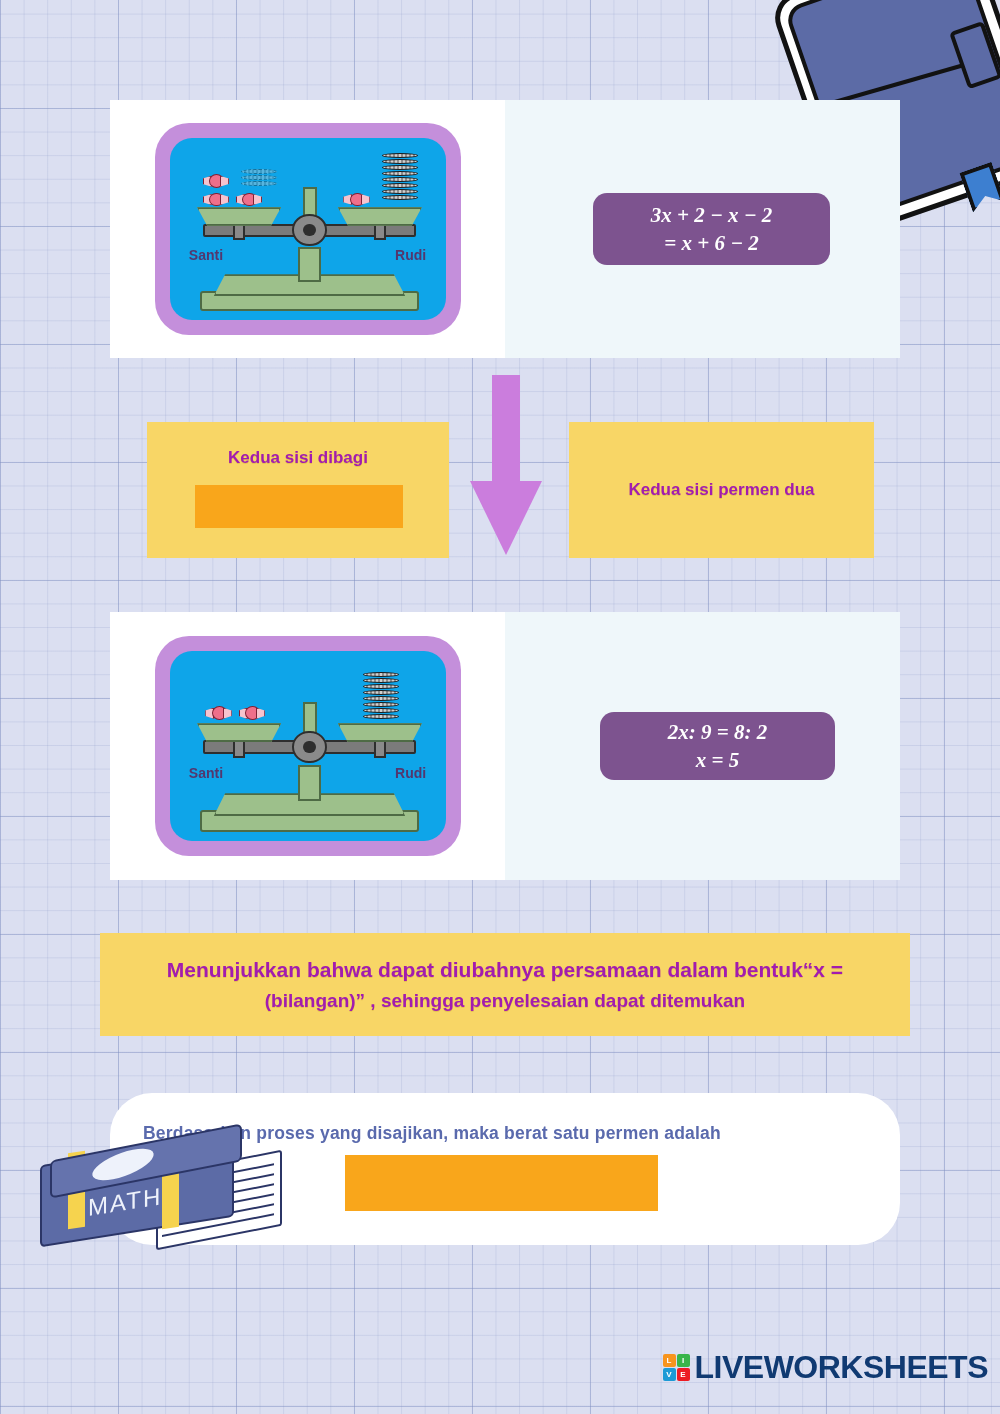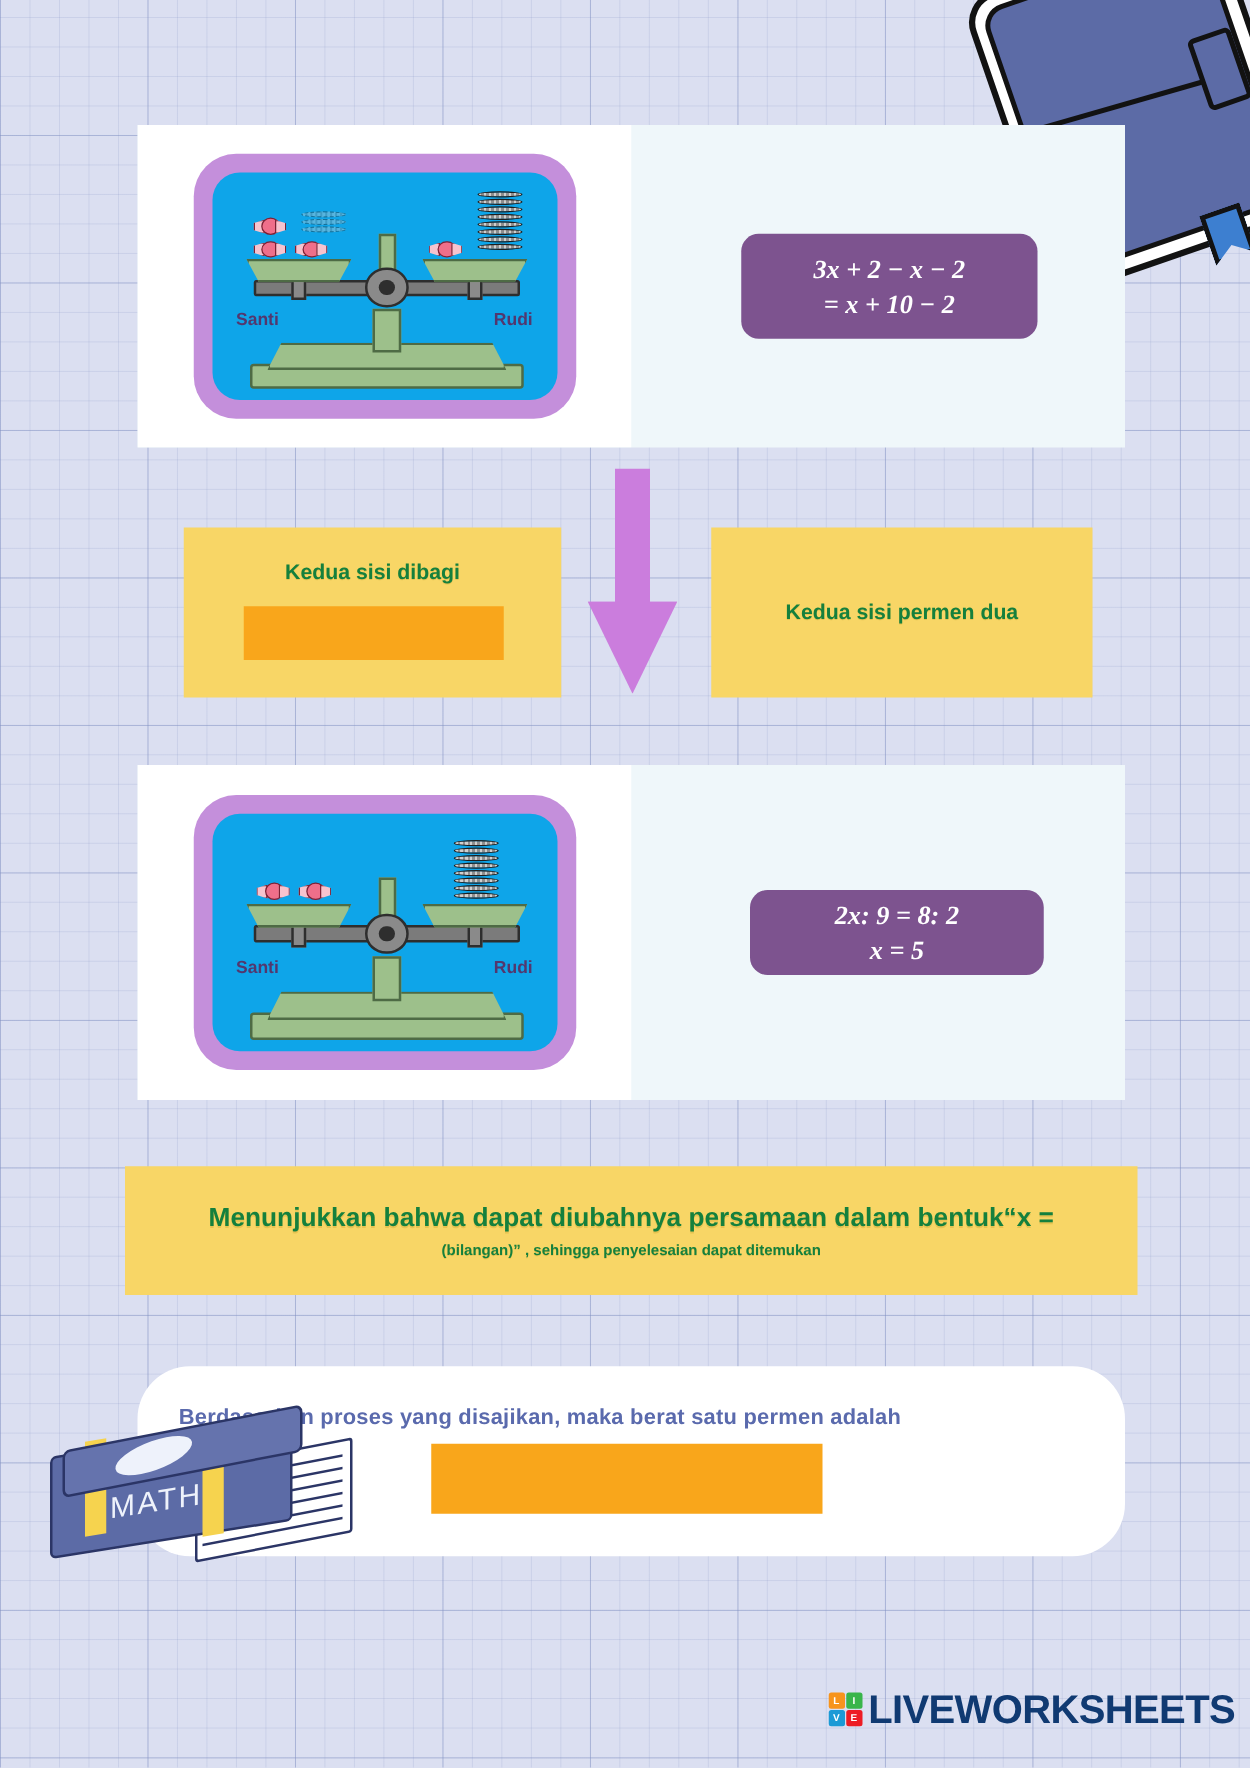--- a/index.html
+++ b/index.html
@@ -92,21 +92,21 @@
 
   
   .arrow{position:absolute;left:470px;top:375px;width:72px;height:180px;}
   .arrow-shaft{position:absolute;left:22px;top:0;width:28px;height:112px;background:#cb7ddd;}
   .arrow-head{position:absolute;left:0;top:106px;width:72px;height:74px;background:#cb7ddd;
     clip-path:polygon(0 0,100% 0,50% 100%);}
 
   
   .ybox{position:absolute;background:#f8d666;box-sizing:border-box;}
   .ytitle{
-    color:#15803d;font-weight:bold;text-align:center;
+    color:#a21caf;font-weight:bold;text-align:center;
     text-shadow:0 1px 0 rgba(180,140,20,.25);
   }
   .answer-box{background:#f9a61b;}
 
   
   .bottom-card{
     position:absolute;left:110px;top:1093px;width:790px;height:152px;
     background:#ffffff;border-radius:42px;
   }
   .bottom-text{
@@ -209,23 +209,23 @@
               <i></i>
           </div>
 
           <div class="name-tag name-l" style="font-size:14px;">Santi</div>
           <div class="name-tag name-r" style="font-size:14px;">Rudi</div>
         </div>
       </div>
     </div>
   </div>
   <div class="step-right">
-    <div class="eq-box" style="margin-left:88px;width:237px;height:84px;font-size:21px;">
+    <div class="eq-box" style="margin-left:88px;width:237px;height:72px;font-size:21px;">
       <span>3x + 2 − x − 2</span>
-      <span>= x + 10 − 2</span>
+      <span>= x + 6 − 2</span>
     </div>
   </div>
 </div>
 
 <div class="arrow">
   <div class="arrow-shaft"></div>
   <div class="arrow-head"></div>
 </div>
 
 <div class="ybox" style="left:147px;top:422px;width:302px;height:136px;">
@@ -284,21 +284,21 @@
   <div class="step-right">
     <div class="eq-box" style="margin-left:95px;width:235px;height:68px;font-size:21px;">
       <span>2x: 9 = 8: 2</span>
       <span>x = 5</span>
     </div>
   </div>
 </div>
 
 <div class="ybox" style="left:100px;top:933px;width:810px;height:103px;display:flex;flex-direction:column;align-items:center;justify-content:center;">
   <div class="ytitle" style="font-size:21px;line-height:1.55;">Menunjukkan bahwa dapat diubahnya persamaan dalam bentuk“x =</div>
-  <div class="ytitle" style="font-size:12px;line-height:1.55;text-align:right;">(bilangan)” , sehingga penyelesaian dapat ditemukan</div>
+  <div class="ytitle" style="font-size:19px;line-height:1.55;text-align:right;">(bilangan)” , sehingga penyelesaian dapat ditemukan</div>
 </div>
 
 <div class="bottom-card">
   <div class="bottom-text">Berdasarkan proses yang disajikan, maka berat satu permen adalah</div>
   <div class="answer-box" style="position:absolute;left:235px;top:62px;width:313px;height:56px;" title=""></div>
 </div>
 
 <div class="mathbook">
   <div class="mb-pages">
     <i style="top:10px"></i>

